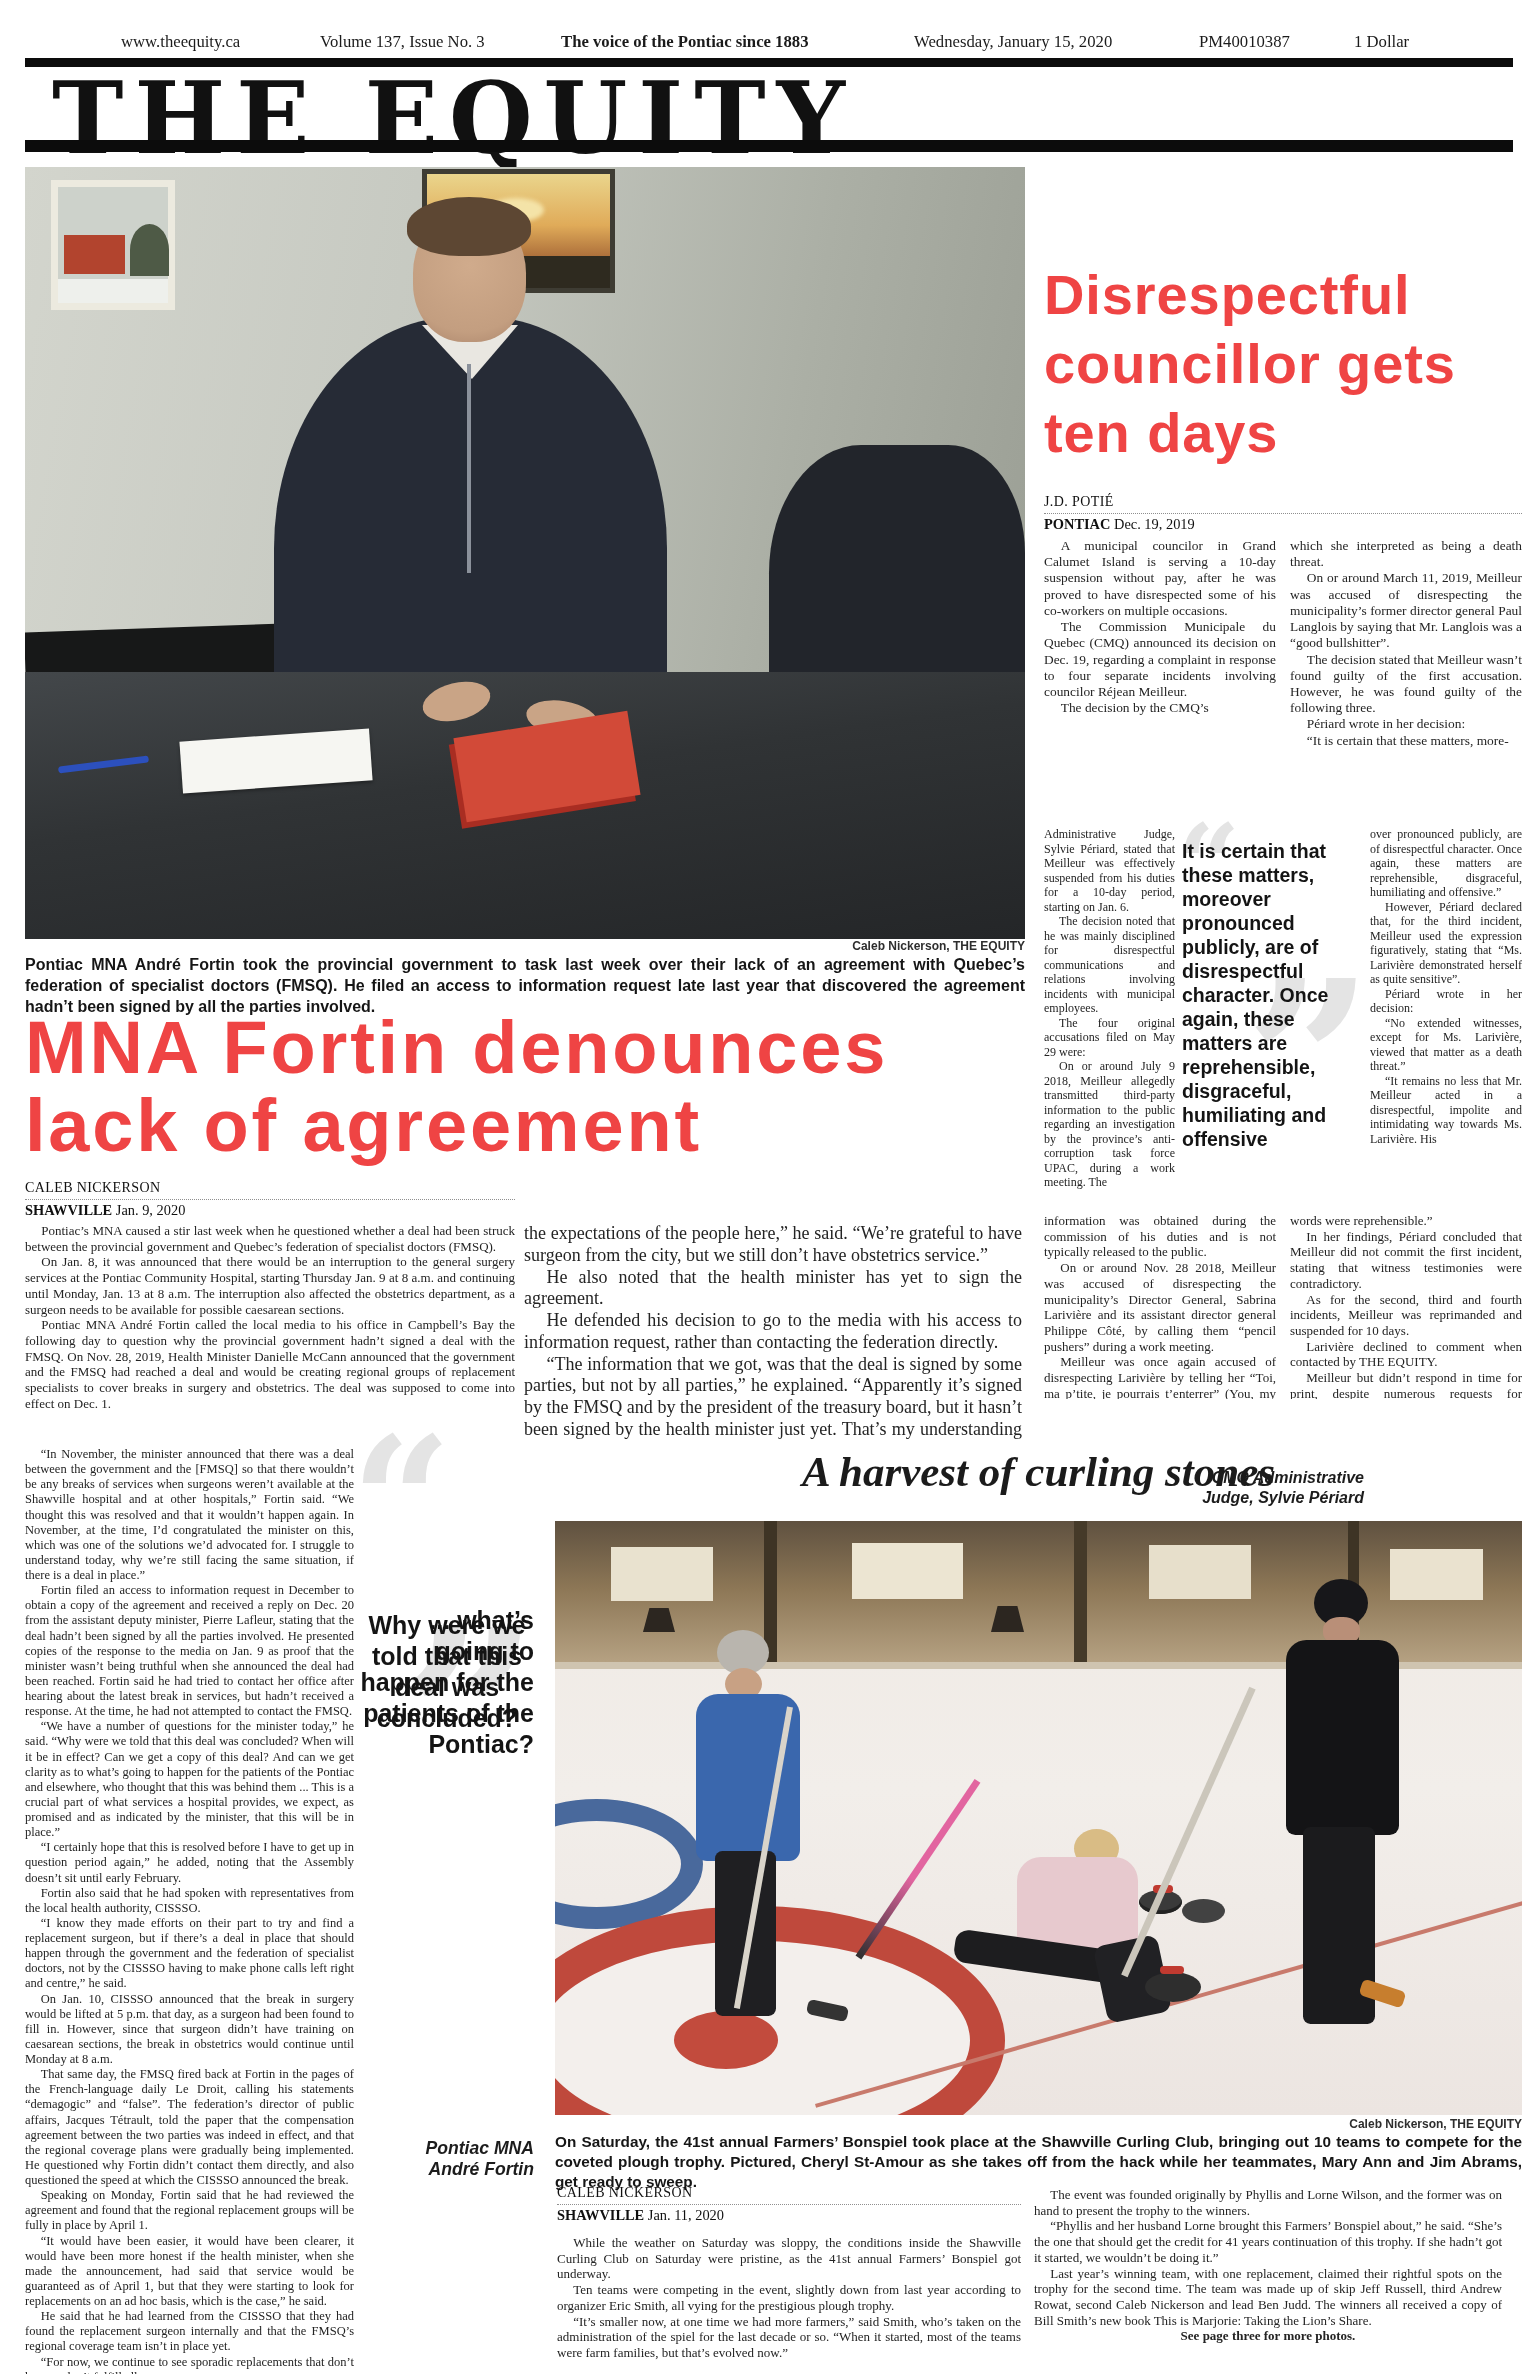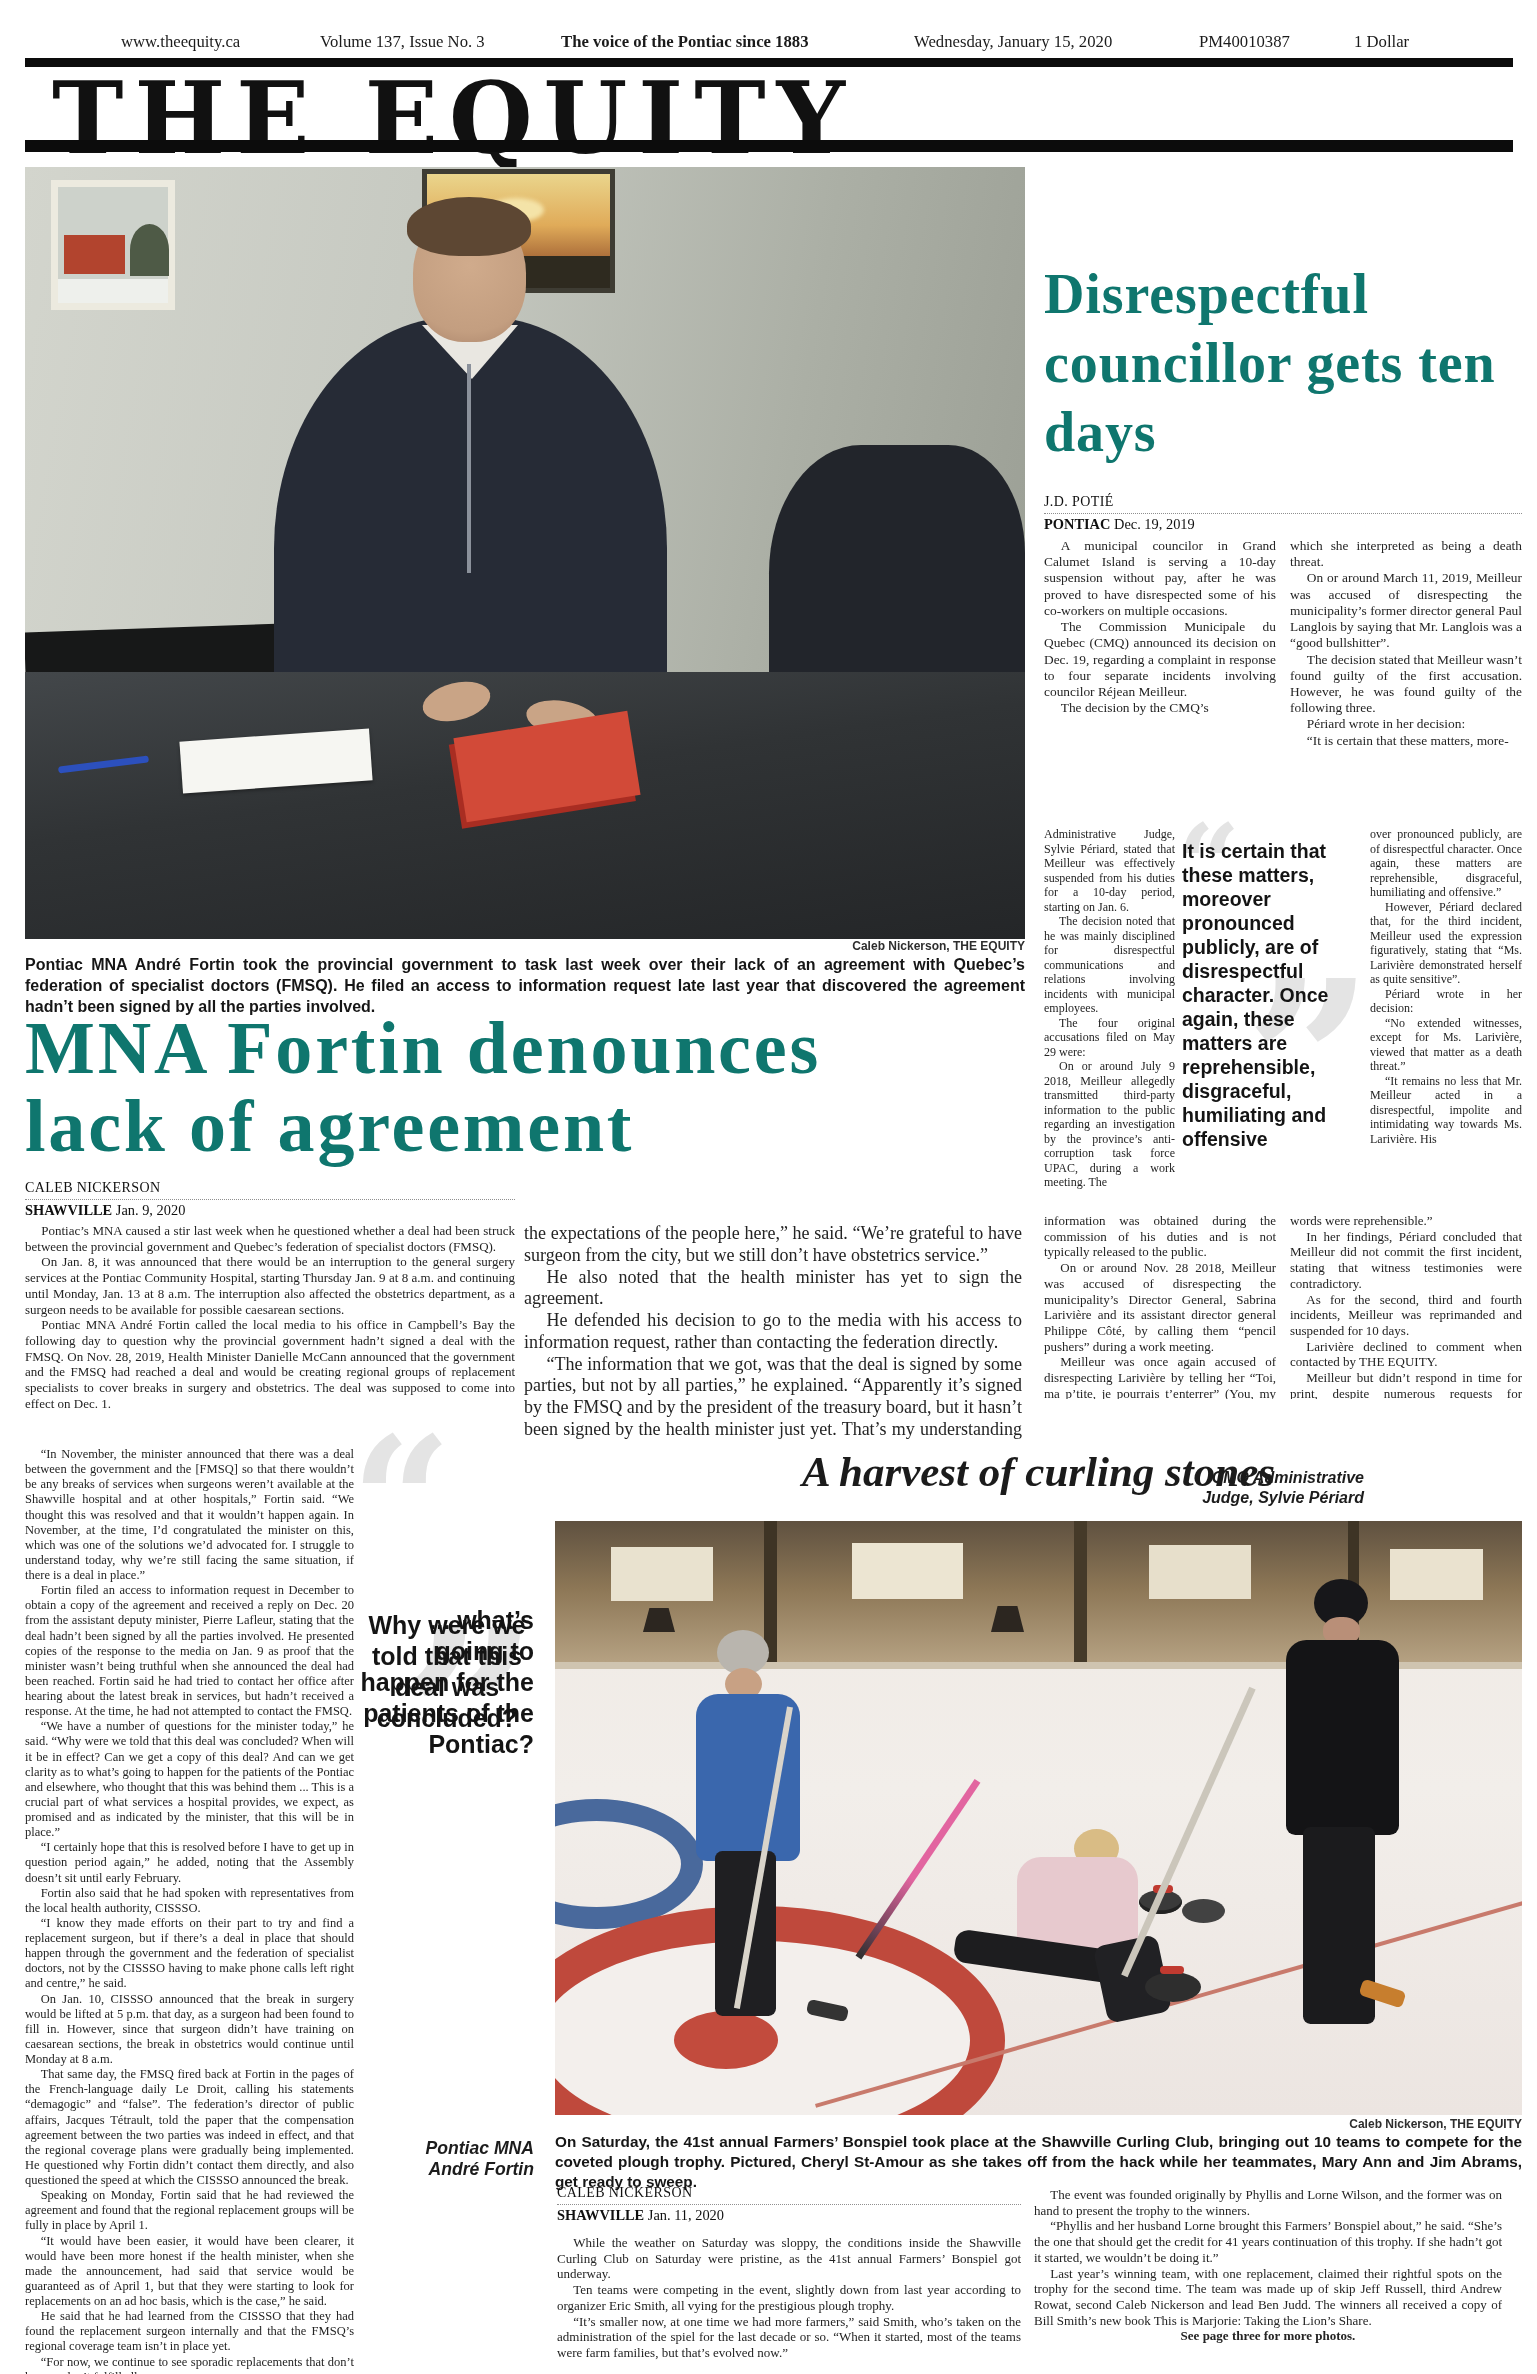--- a/index.html
+++ b/index.html
@@ -24,21 +24,21 @@
   .byline { font-size:14px; letter-spacing:0.4px; color:#101010; }
   .rule-dot { border-top:1.9px dotted #8f8f8f; height:0; margin:2.8px 0 1.9px 0; }
   .dateline { font-size:14.4px; color:#101010; }
   .dateline .place { font-weight:bold; }
   .credit { font-family:"Liberation Sans", sans-serif; font-weight:bold; font-size:12px;
             color:#2e2e2e; text-align:right; }
   .caption { font-family:"Liberation Sans", sans-serif; font-weight:bold; font-size:16px;
              line-height:1.3; color:#161616; text-align:justify; }
 
   
-  .hl-sans { font-family:Liberation Serif, serif; font-weight:bold; color:#0f766e; }
+  .hl-sans { font-family:Liberation Sans, sans-serif; font-weight:bold; color:#ef4444; }
   .hl-right { font-size:56px; line-height:69px; letter-spacing:0.9px; }
   .hl-mna { font-size:74px; line-height:78px; letter-spacing:2.8px; white-space:nowrap; }
   .hl-curl { font-style:italic; font-weight:bold; font-size:43px; color:#1b1b1b;
              text-align:center; font-family:Liberation Serif, serif; }
 
   
   .pq-text { font-family:"Liberation Sans", sans-serif; font-weight:bold; color:#141414; }
   .pq-attr { font-family:"Liberation Sans", sans-serif; font-weight:bold; font-style:italic; color:#1c1c1c; }
   .qmark { font-family:"DejaVu Serif", serif; font-weight:bold; color:#e4e4e4; line-height:1; z-index:0; }
   .overq { position:relative; z-index:2; }

